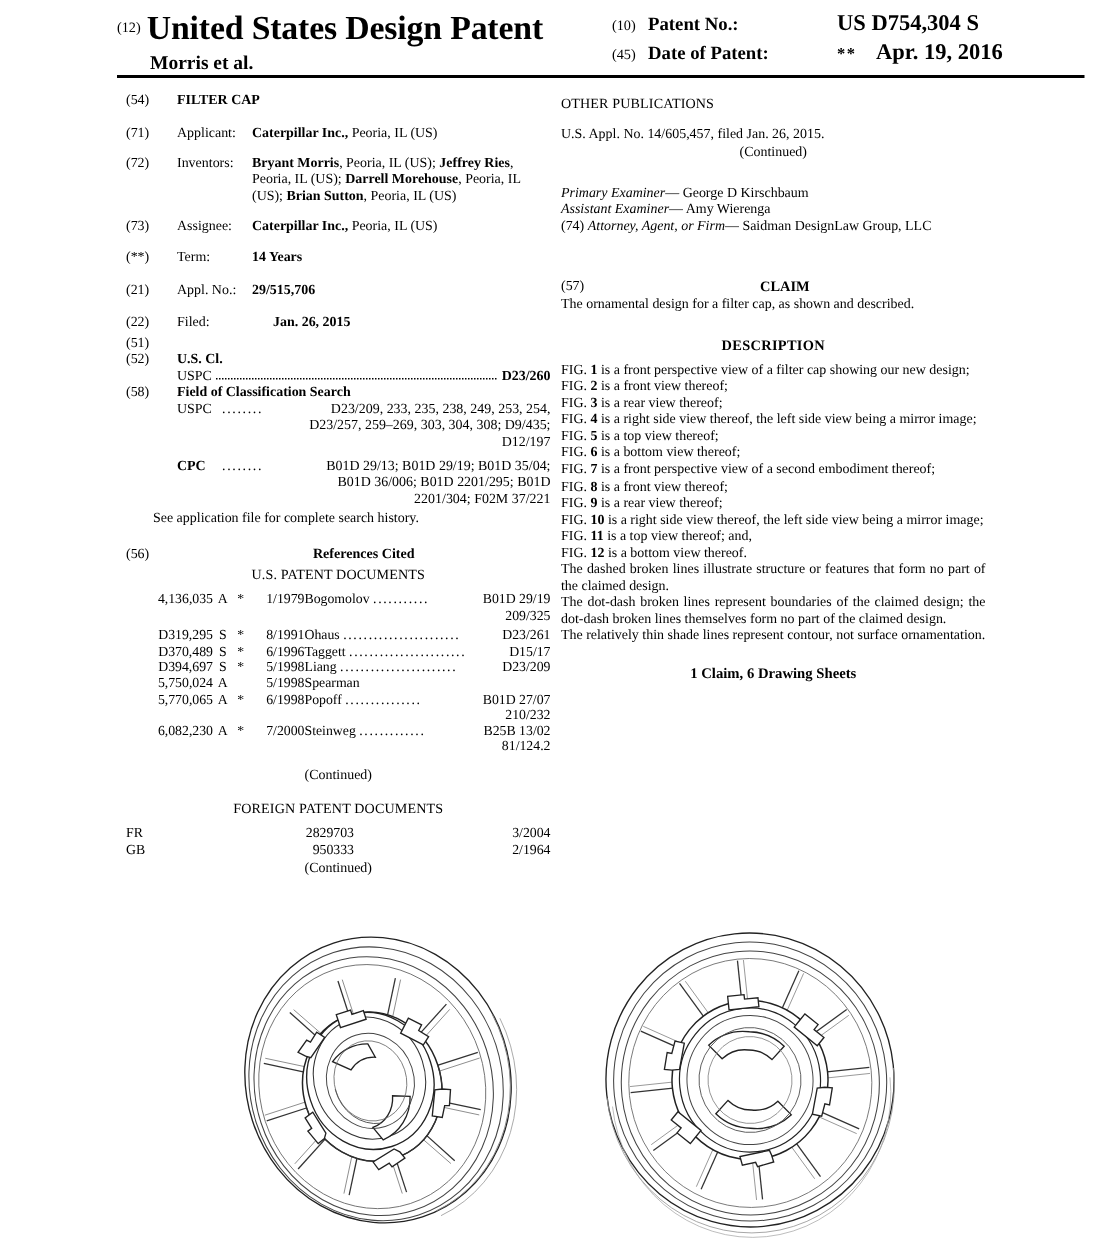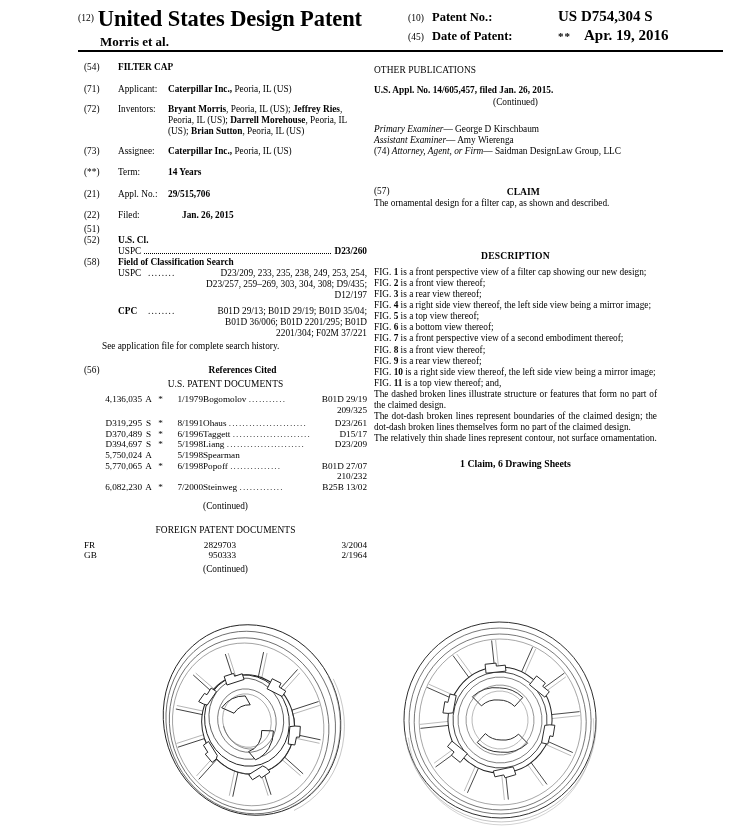--- a/index.html
+++ b/index.html
@@ -205,21 +205,21 @@
     text-align: center;
     font-size: 9.3px;
     margin-top: 9px;
   }
 
   
   .op-head {
     font-size: 9.4px;
     letter-spacing: 0.1px;
   }
-  .op-body { margin-top: 9px; font-weight: bold; }
+  .op-body { margin-top: 9px; }
   .exam { font-style: italic; }
   .justify { text-align: justify; }
   .claim-head {
     text-align: center;
     font-weight: bold;
     font-size: 9.6px;
   }
   .desc-head {
     text-align: center;
     font-weight: bold;
@@ -438,20 +438,23 @@
             <td colspan="6" class="r-sub">210/232</td>
           </tr>
           <tr>
             <td class="r-num">6,082,230</td>
             <td class="r-kind">A</td>
             <td class="r-star">*</td>
             <td class="r-date">7/2000</td>
             <td class="r-name">Steinweg <span class="dots">.............</span></td>
             <td class="r-cls">B25B 13/02</td>
           </tr>
+          <tr>
+            <td colspan="6" class="r-sub">81/124.2</td>
+          </tr>
         </tbody>
     </table>
 
     <div class="continued">(Continued)</div>
 
     <div class="sec-sub" style="margin-top:12px;">FOREIGN PATENT DOCUMENTS</div>
 
     <table class="foreign">
       <tbody>
           <tr>
@@ -487,34 +490,35 @@
       <span>(74)</span>
       <span class="exam">Attorney,  Agent,  or  Firm</span><span>— Saidman  DesignLaw Group, LLC</span>
     </div>
 
     <div style="margin-top:28px;position:relative;">
       <span class="claim-num">(57)</span>
       <div class="claim-head">CLAIM</div>
       <div class="justify" style="margin-top:1px;">The  ornamental  design  for  a  filter  cap,  as  shown  and described.</div>
     </div>
 
-    <div class="desc-head" style="margin-top:41px;">DESCRIPTION</div>
+    <div class="desc-head" style="margin-top:16px;">DESCRIPTION</div>
 
     <div style="margin-top:6px;" class="justify">
         <div>FIG. <b>1</b> is a front perspective view of a filter cap showing our new design;</div>
         <div>FIG. <b>2</b> is a front view thereof;</div>
         <div>FIG. <b>3</b> is a rear view thereof;</div>
         <div>FIG. <b>4</b> is a right side view thereof, the left side view being a mirror image;</div>
         <div>FIG. <b>5</b> is a top view thereof;</div>
         <div>FIG. <b>6</b> is a bottom view thereof;</div>
         <div>FIG. <b>7</b> is a front perspective view of a second embodiment thereof;</div>
         <div>FIG. <b>8</b> is a front view thereof;</div>
         <div>FIG. <b>9</b> is a rear view thereof;</div>
         <div>FIG. <b>10</b> is a right side view thereof, the left side view being a mirror image;</div>
         <div>FIG. <b>11</b> is a top view thereof; and,</div>
+        <div>FIG. <b>12</b> is a bottom view thereof.</div>
         <div>The dashed broken lines illustrate structure or features that form no part of the claimed design.</div>
         <div>The  dot-dash  broken  lines  represent  boundaries  of  the claimed design; the dot-dash broken lines themselves form no part of the claimed design.</div>
         <div>The relatively thin shade lines represent contour, not surface ornamentation.</div>
       </div>
 
     <div class="sheets">1 Claim, 6 Drawing Sheets</div>
   </div>
 
   <div class="drawings">
     <svg width="560" height="218" viewBox="0 0 560 218">

